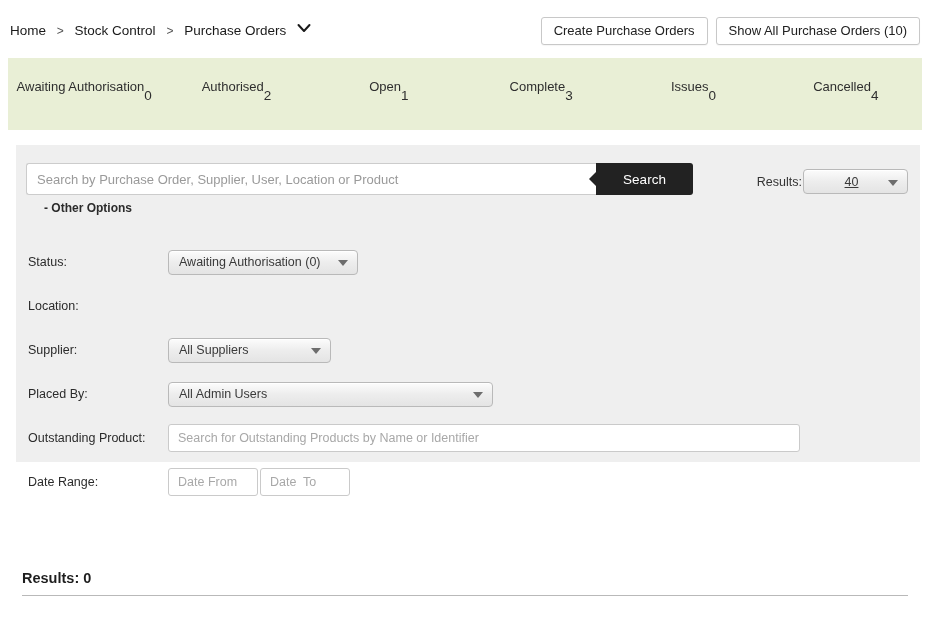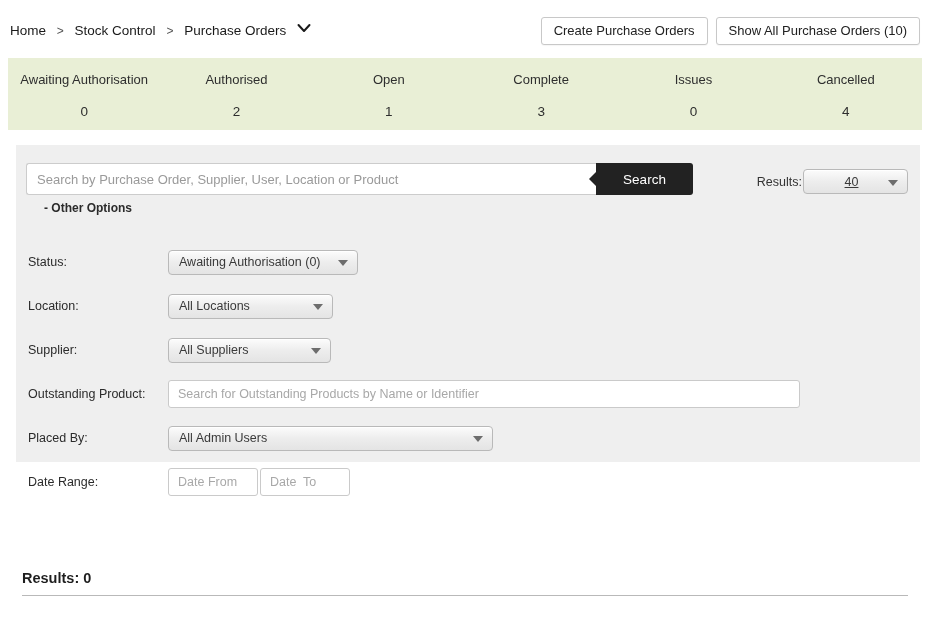--- a/index.html
+++ b/index.html
@@ -66,21 +66,21 @@
   .statusbar {
     margin: 0 8px;
     height: 72px;
     background: #e9efd6;
     display: flex;
     align-items: stretch;
   }
   .stat-col {
     flex: 1 1 0;
     display: flex;
-    flex-direction: column;
+    flex-direction: row;
     align-items: center;
     justify-content: center;
     padding-top: 4px;
   }
   .stat-label {
     font-size: 13px;
     color: #2e2e2e;
     line-height: 1;
     margin-bottom: 19px;
     white-space: nowrap;
@@ -348,48 +348,44 @@
     <div class="frow">
       <div class="flabel">Status:</div>
       <div class="sel sel-status">
         <span>Awaiting Authorisation (0)</span>
         <span class="caret"></span>
       </div>
     </div>
 
     <div class="frow">
       <div class="flabel">Location:</div>
-      <div class="sel sel-location">
-        <span>All Locations</span>
-        <span class="caret"></span>
-      </div>
     </div>
 
     <div class="frow">
       <div class="flabel">Supplier:</div>
       <div class="sel sel-supplier">
         <span>All Suppliers</span>
         <span class="caret"></span>
       </div>
     </div>
 
     <div class="frow">
-      <div class="flabel">Outstanding Product:</div>
-      <input class="text-input input-product" type="text" placeholder="Search for Outstanding Products by Name or Identifier" style="">
-    </div>
-
-    <div class="frow">
       <div class="flabel">Placed By:</div>
       <div class="sel sel-placedby">
         <span>All Admin Users</span>
         <span class="caret"></span>
       </div>
     </div>
 
     <div class="frow">
+      <div class="flabel">Outstanding Product:</div>
+      <input class="text-input input-product" type="text" placeholder="Search for Outstanding Products by Name or Identifier" style="">
+    </div>
+
+    <div class="frow">
       <div class="flabel">Date Range:</div>
       <input class="text-input date-input" type="text" placeholder="Date From" style="">
       <span class="date-gap"></span>
       <input class="text-input date-input" type="text" placeholder="Date  To" style="">
     </div>
 
   </div>
 
 </div>
 

